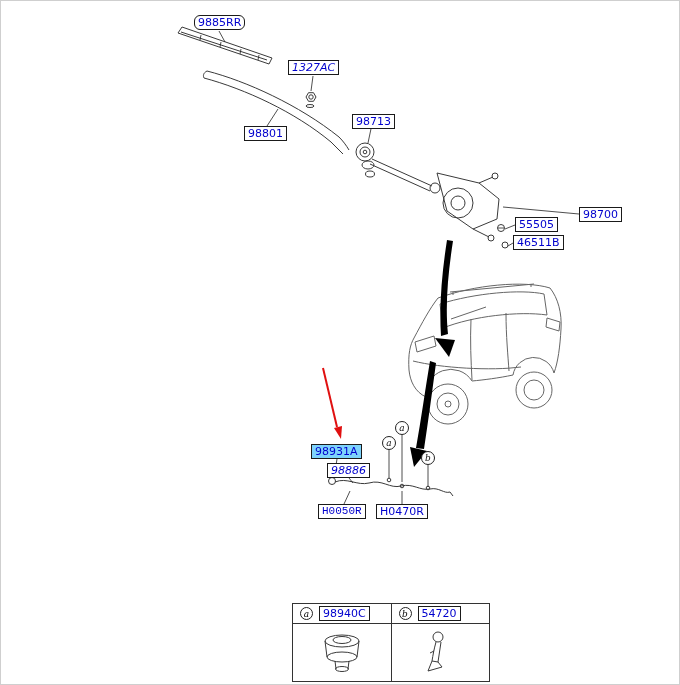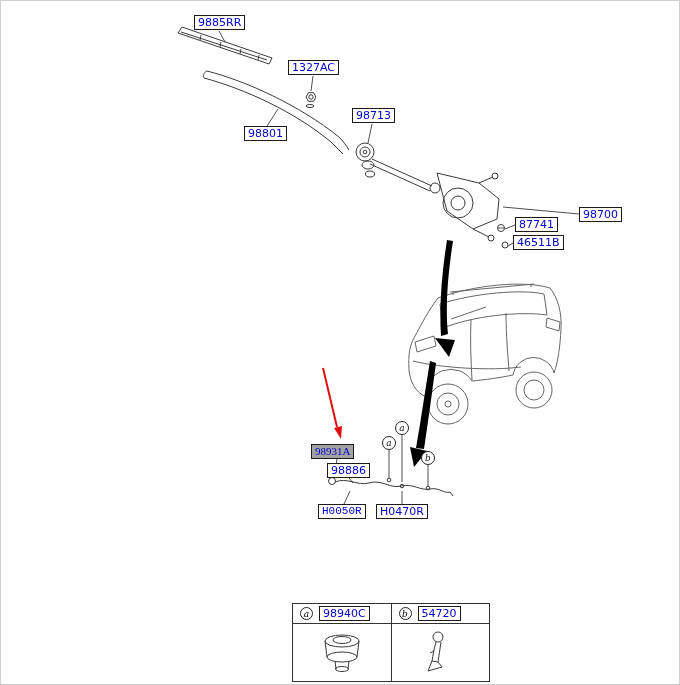--- a/index.html
+++ b/index.html
@@ -3,21 +3,21 @@
 <meta charset="utf-8">
 <style>
   * { box-sizing: border-box; }
   body { margin: 0; background: #fff; font-family: "DejaVu Sans", sans-serif; }
   .stage { position: relative; width: 680px; height: 685px; background: #fff;
            border: 1px solid #cfcfcf; overflow: hidden; }
   .art { position: absolute; left: 0; top: 0; }
   .part-label { position: absolute; font-size: 11px; line-height: 13px; padding: 0 3px;
                 border: 1px solid #1a1a1a; color: #0000cd; background: #fff;
                 white-space: nowrap; cursor: pointer; }
-  .part-label.hl { background: #a3a3a3; font-family: Liberation Serif, serif; }
+  .part-label.hl { background: #7dd3fc; }
   .callout { position: absolute; width: 14px; height: 14px; border: 1px solid #222;
              border-radius: 50%; display: flex; align-items: center; justify-content: center;
              font: italic 9px "DejaVu Serif", serif; color: #111; background: #fff; }
   .legend { position: absolute; left: 291px; top: 602px; width: 198px; height: 79px;
             border: 1px solid #333; display: flex; flex-direction: column; background: #fff; }
   .legend-head { display: flex; height: 20px; border-bottom: 1px solid #333; }
   .legend-cell { flex: 1; display: flex; align-items: center; gap: 6px; padding-left: 7px; }
   .legend-cell + .legend-cell { border-left: 1px solid #333; }
   .legend-body { display: flex; flex: 1; }
   .legend-art { flex: 1; display: flex; align-items: center; justify-content: center; }
@@ -125,29 +125,29 @@
       <path class="ln" d="M334,481 C346,476 356,485 368,482 C381,478 389,488 400,485
                           C412,482 419,490 429,488 C438,486 443,493 449,491 L452,495"></path>
       <circle class="ln" cx="388" cy="479" r="1.8"></circle>
       <circle class="ln" cx="401" cy="485" r="1.8"></circle>
       <circle class="ln" cx="427" cy="487" r="1.8"></circle>
       <path class="thin" d="M401,434 L401,481 M388,449 L388,477 M427,464 L427,486"></path>
       <path class="thin" d="M336,458 L333,477 M348,477 L352,482 M343,503 L349,490 M401,503 L401,490"></path>
     </g>
   </svg>
 
-  <div class="part-label" style="left:193px; top:14px;">9885RR</div>
-  <div class="part-label" style="left:287px; top:59px;">1327AC</div>
+  <div class="part-label" style="left:193px; top:14px;border-radius:6px;">9885RR</div>
+  <div class="part-label" style="left:287px; top:59px;font-style:italic;">1327AC</div>
   <div class="part-label" style="left:243px; top:125px;text-align:right;">98801</div>
-  <div class="part-label" style="left:351px; top:107px;">98713</div>
+  <div class="part-label" style="left:351px; top:113px;">98713</div>
   <div class="part-label" style="left:578px; top:206px;">98700</div>
-  <div class="part-label" style="left:514px; top:216px;">87741</div>
+  <div class="part-label" style="left:514px; top:216px;">55505</div>
   <div class="part-label" style="left:512px; top:234px;">46511B</div>
   <div class="part-label hl" style="left:310px; top:443px;">98931A</div>
-  <div class="part-label" style="left:326px; top:462px;">98886</div>
+  <div class="part-label" style="left:326px; top:462px;font-style:italic;">98886</div>
   <div class="part-label" style="left:317px; top:503px;font-family:Liberation Mono, monospace;">H0050R</div>
   <div class="part-label" style="left:375px; top:503px;">H0470R</div>
 
   <div class="callout" style="left:394px; top:420px;">
     <span>a</span>
   </div>
   <div class="callout" style="left:381px; top:435px;">
     <span>a</span>
   </div>
   <div class="callout" style="left:420px; top:450px;">

